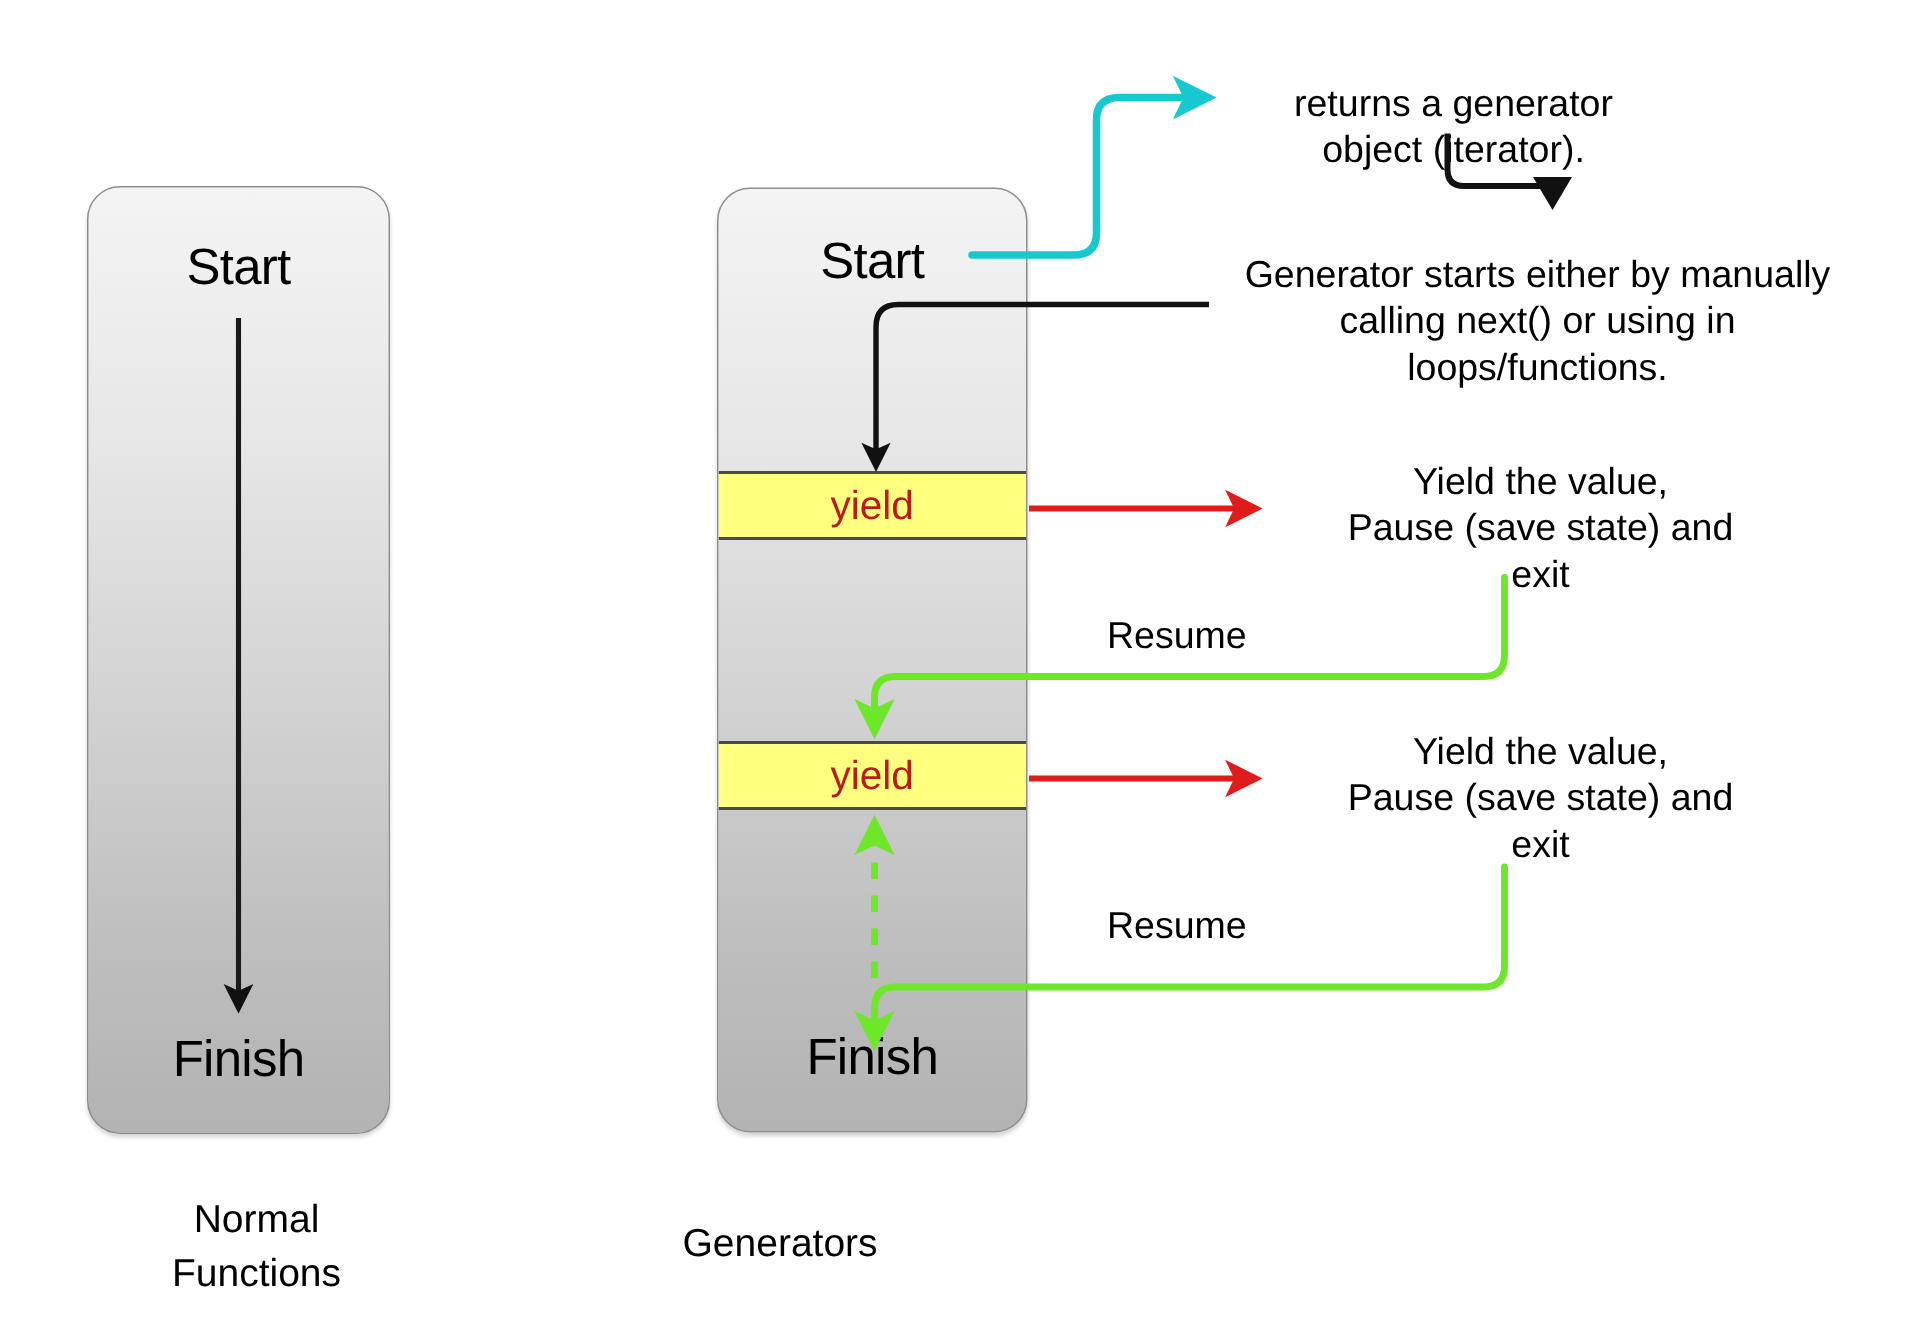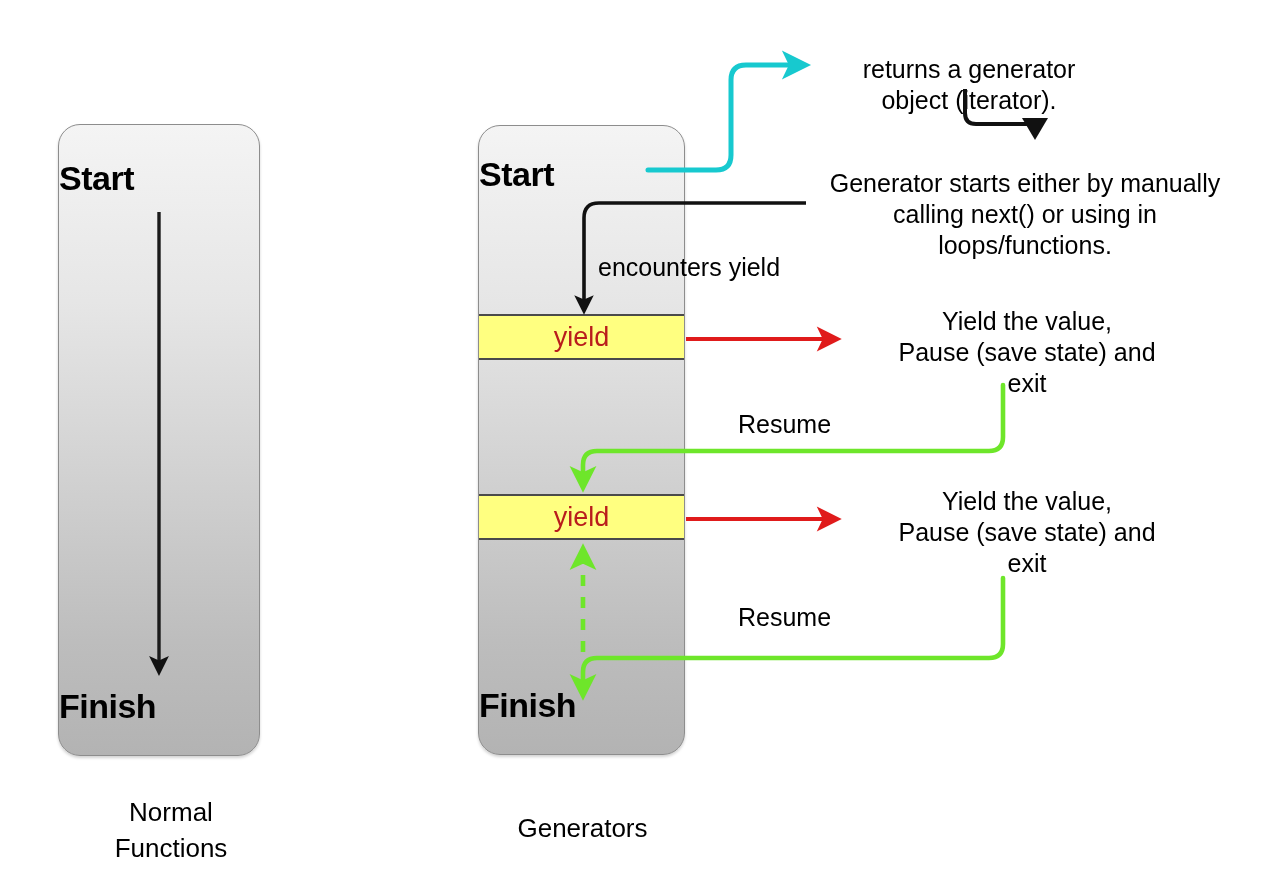--- a/index.html
+++ b/index.html
@@ -46,21 +46,22 @@
     width: 207px;
     height: 630px;
     overflow: hidden;
     border-radius: 22px;
   }
 
   
   .box-label {
     position: absolute;
     width: 100%;
-    font-weight: bold;
+    text-align: center;
+    font-weight: normal;
     font-size: 34px;
     letter-spacing: -0.5px;
     line-height: 1;
     color: #000;
   }
   #normal-start { top: 36px; }
   #normal-finish { top: 564px; }
   #gen-start { top: 31px; }
   #gen-finish { top: 562px; }
 
@@ -92,21 +93,21 @@
   #caption-normal {
     left: 70px;
     top: 794px;
     width: 202px;
     text-align: center;
   }
   #caption-generators {
     left: 455px;
     top: 810px;
     width: 255px;
-    text-align: center;
+    text-align: left;
   }
 
   
   .note {
     position: absolute;
     font-size: 25px;
     line-height: 31px;
     text-align: center;
     color: #000;
     white-space: pre-line;
@@ -192,21 +193,20 @@
 loops/functions.</div>
 
   <div class="note" id="note-yield-1">Yield  the value,
 Pause (save state) and
 exit</div>
 
   <div class="note" id="note-yield-2">Yield  the value,
 Pause (save state) and
 exit</div>
 
-  <div class="edge-label" id="label-encounters">encounters yield</div>
 
   <div class="edge-label" id="label-resume-1">Resume</div>
 
   <div class="edge-label" id="label-resume-2">Resume</div>
 
   <svg id="connectors" viewBox="0 0 1280 880">
     <defs>
       <marker id="mk-black" viewBox="0 0 12 12" refX="6" refY="6" markerWidth="7" markerHeight="7" orient="auto-start-reverse">
         <path d="M 1 1 L 11 6 L 1 11 L 3.2 6 Z" fill="#111111"></path>
       </marker>

